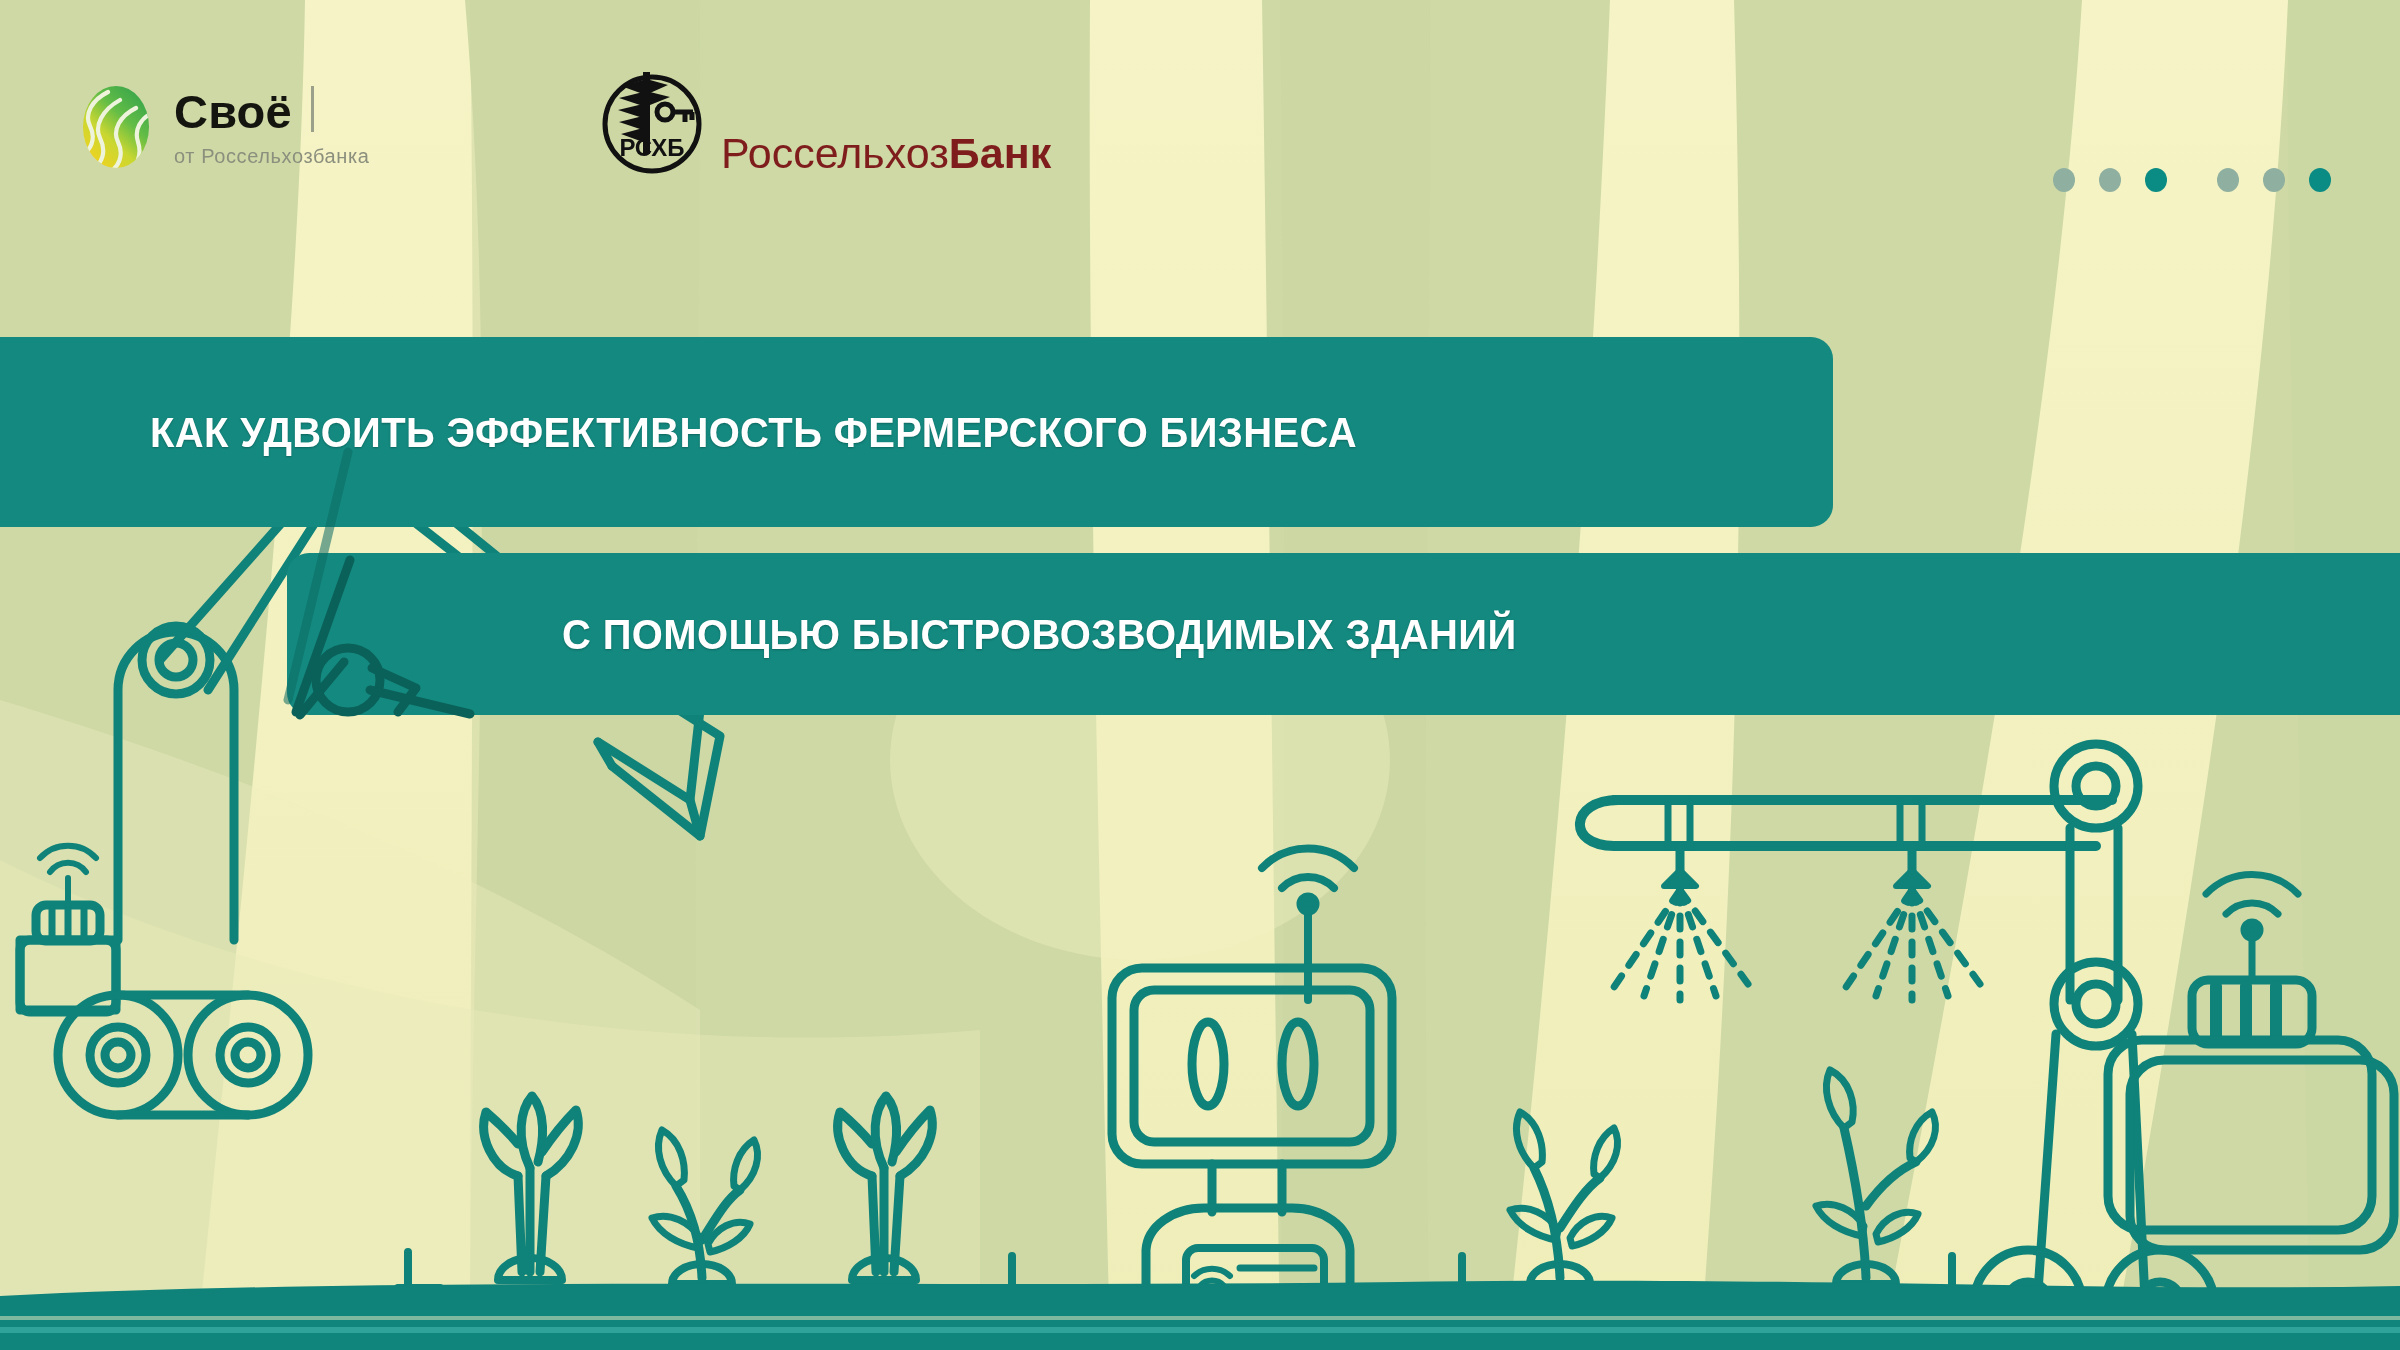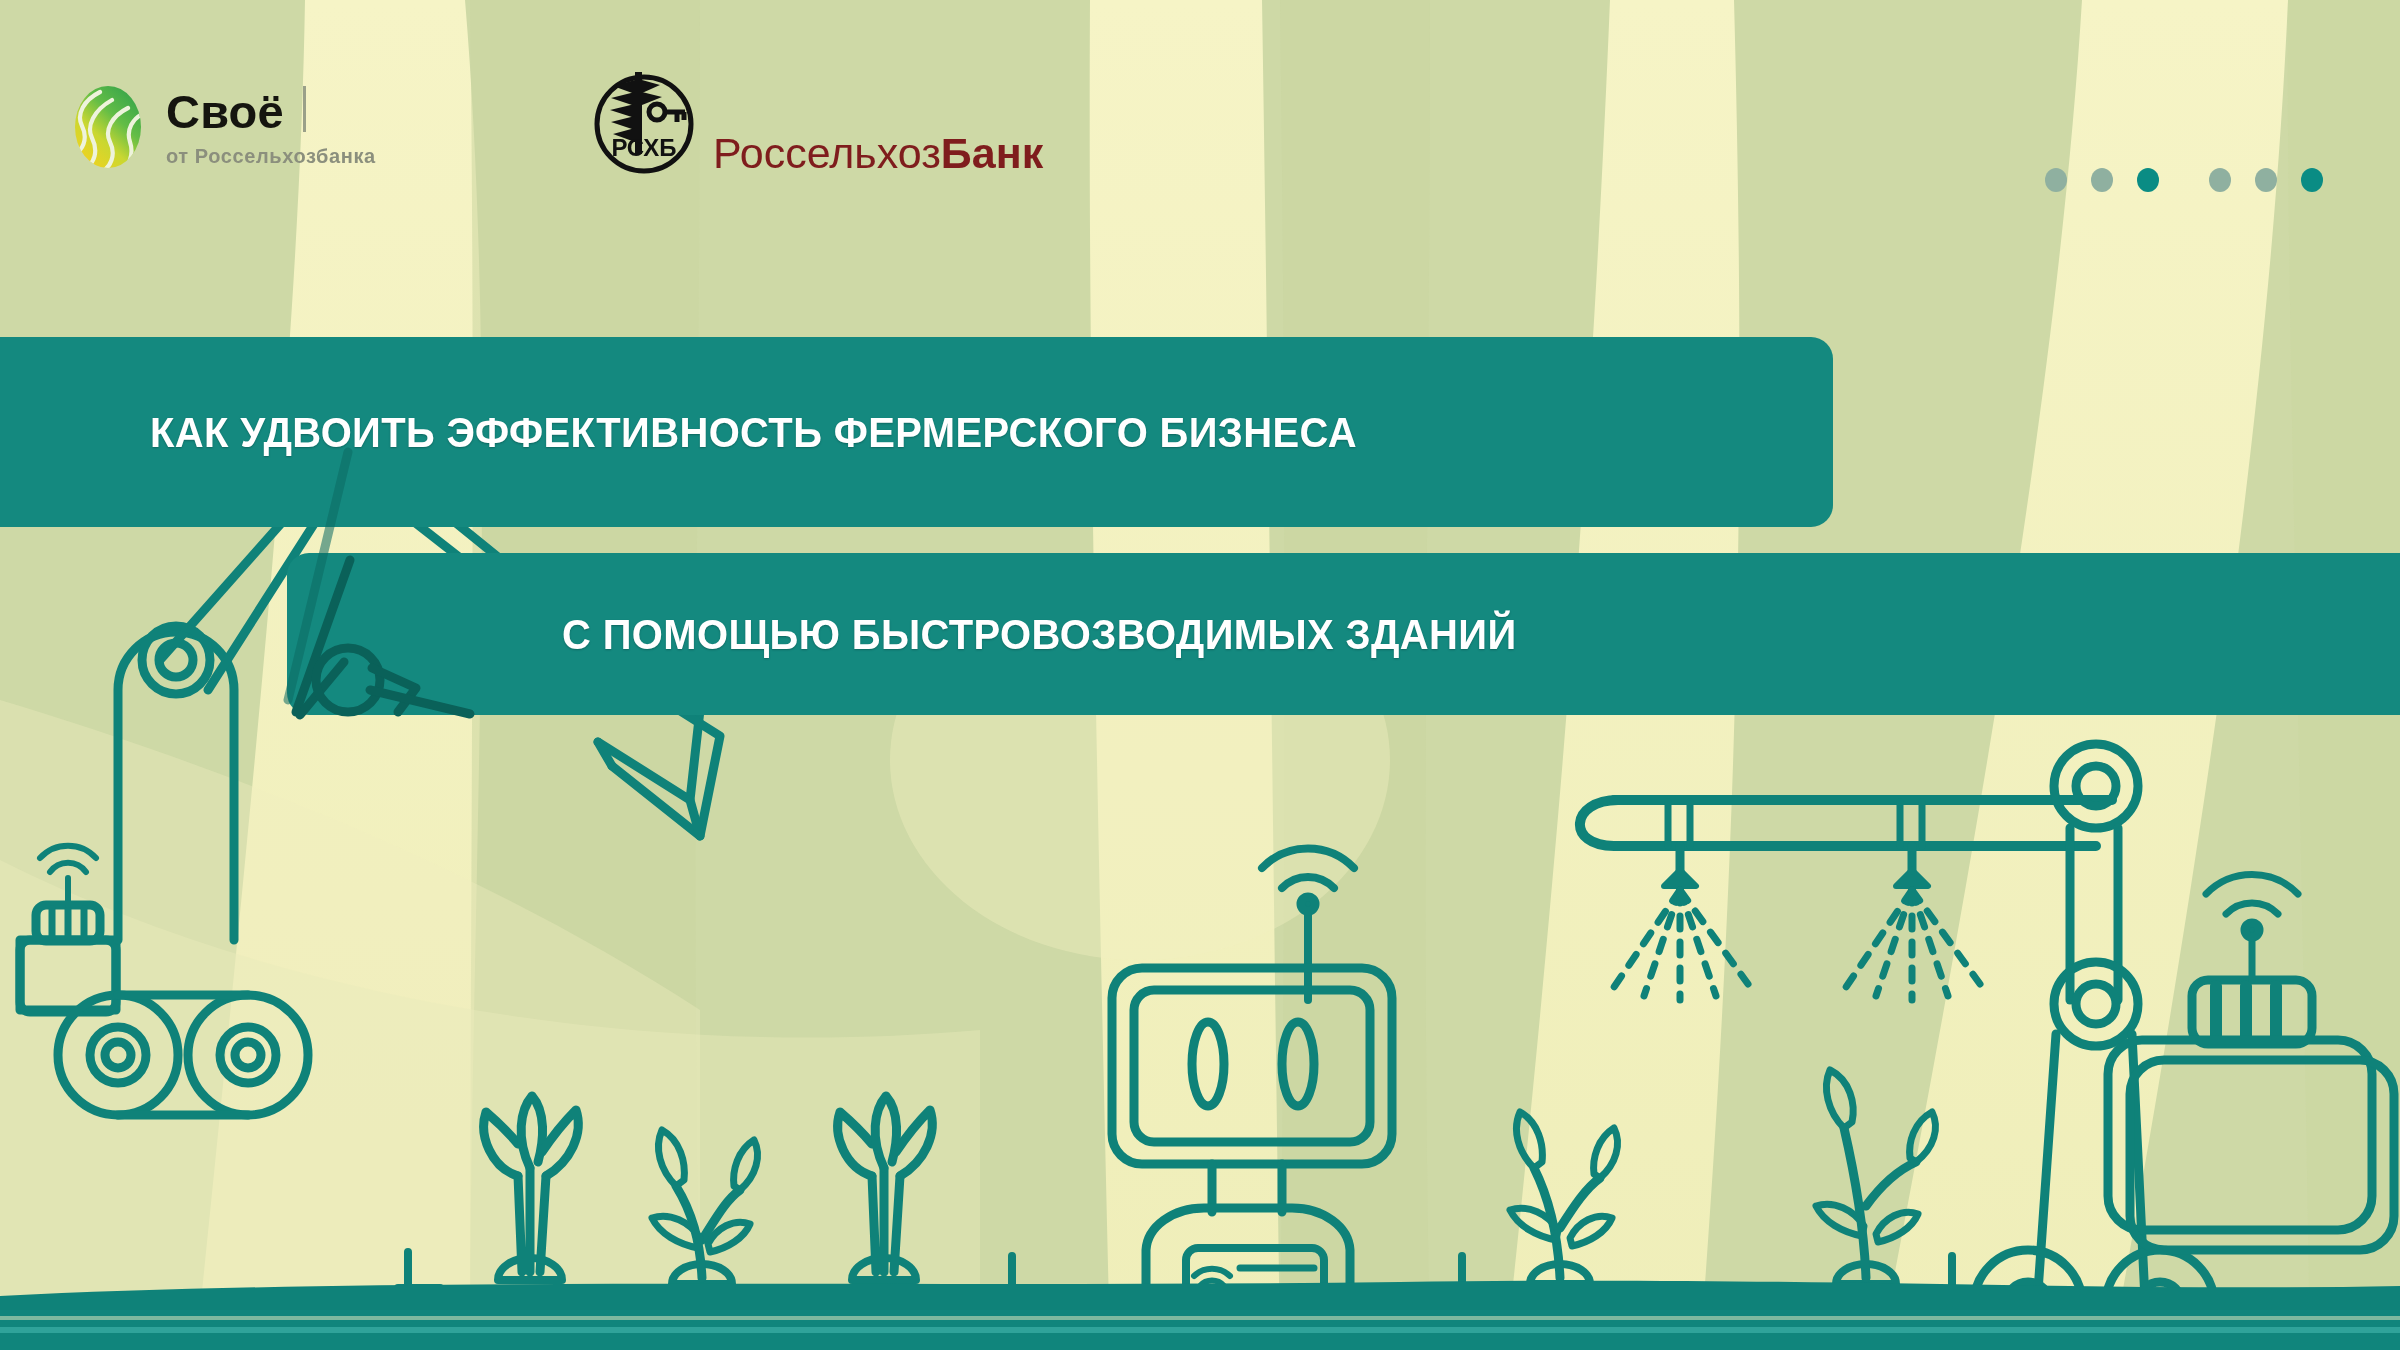--- a/index.html
+++ b/index.html
@@ -6,30 +6,30 @@
   html,body { width:2400px; height:1350px; overflow:hidden; background:#cfdaa8; }
   body { font-family:"Liberation Sans", sans-serif; }
 
   #stage { position:relative; width:2400px; height:1350px; overflow:hidden; }
 
   
   .bg-layer { position:absolute; inset:0; }
   .bg-base { background:#ced9a6; }
 
   
-  .logo-row { position:absolute; left:0; top:0; width:2252px; height:220px; }
+  .logo-row { position:absolute; left:8px; top:0; width:2252px; height:220px; }
 
   .svoe-logo { position:absolute; left:68px; top:82px; display:flex; align-items:center; }
   .svoe-mark { width:80px; height:90px; flex:0 0 auto; }
   .svoe-text-wrap { margin-left:18px; position:relative; top:-2px; }
   .svoe-line1 { display:flex; align-items:baseline; white-space:nowrap; }
   .svoe-word { font-size:47px; font-weight:700; color:#15150f; letter-spacing:.2px; }
   .svoe-div { width:3px; height:46px; background:#9aa089; margin:0 19px; position:relative; top:4px; }
   .svoe-sub { font-size:45px; font-weight:400; color:#15150f; letter-spacing:.2px; }
-  .svoe-from { margin-top:6px; font-size:20px; font-weight:700; color:#8b8f7d; letter-spacing:.6px; }
+  .svoe-from { margin-top:6px; font-size:20px; font-weight:400; color:#8b8f7d; letter-spacing:.6px; }
 
   .rshb-logo { position:absolute; left:585px; top:60px; display:flex; align-items:flex-end; }
   .rshb-mark { width:118px; height:118px; flex:0 0 auto; }
   .rshb-text { margin-left:10px; font-size:43px; color:#7f1d1d; letter-spacing:0; white-space:nowrap; position:relative; top:0px; }
   .rshb-text .b { font-weight:700; }
   .rshb-text .r { font-weight:400; }
 
   
   .dots { position:absolute; top:168px; left:2045px; display:flex; align-items:center; }
   .dot { width:22px; height:24px; border-radius:50%; margin-right:24px; }

